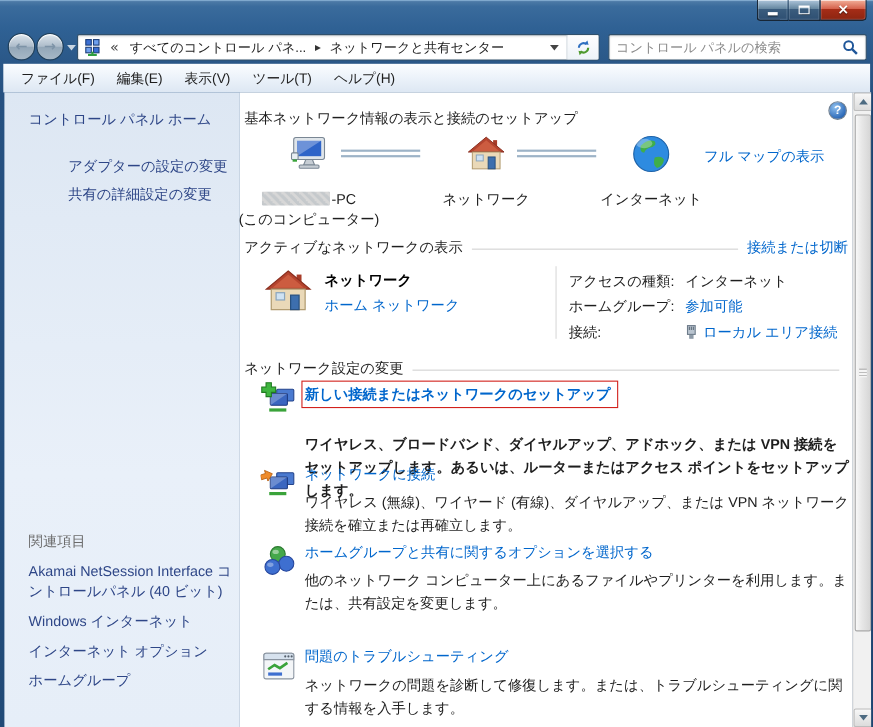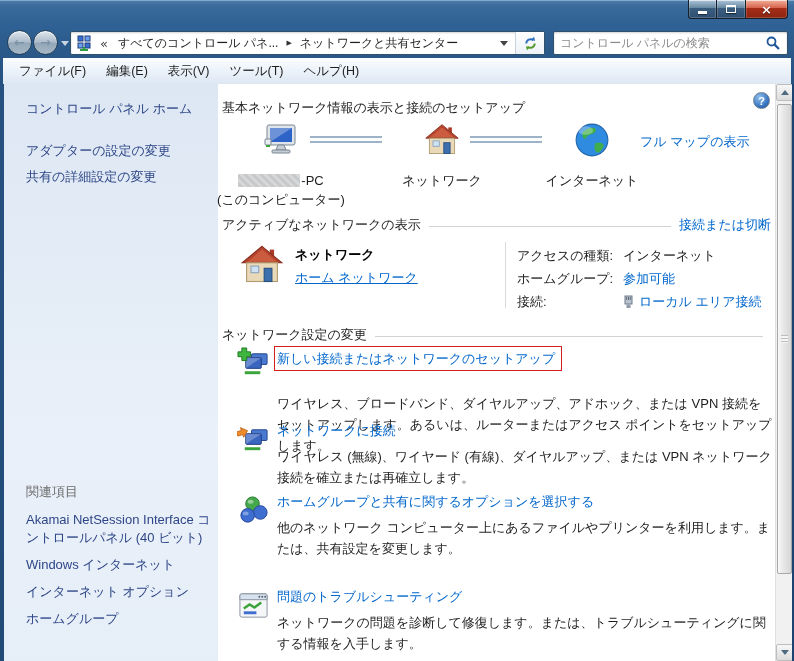--- a/index.html
+++ b/index.html
@@ -61,21 +61,21 @@
   .menubar { position:absolute; top:58px; left:3px; right:3px; height:26px;
     background:linear-gradient(#fbfdff,#eaf1f9 55%,#dde7f3); display:flex; align-items:center; padding-left:6px;
     font-size:12.5px; color:#1e1e1e; }
   .menu-item { padding:3px 10px; cursor:default; }
 
   
   .sidebar { position:absolute; top:84px; left:4px; width:214px; bottom:0;
     background:linear-gradient(#dde7f3,#e9f0f9 60%,#e6eef8); font-size:13px; }
   .sb-home { margin:16px 0 0 22px; color:#2e4687; cursor:pointer; }
   .sb-tasks { margin:24px 0 0 22px; }
-  .sb-task { color:#2e4687; line-height:18px; margin-bottom:8px; cursor:pointer; }
+  .sb-task { color:#2e4687; line-height:18px; margin-bottom:8px; cursor:pointer;margin-left:36px; }
   .sb-related { position:absolute; top:399px; left:22px; width:186px; }
   .sb-rel-header { color:#6b6b6b; margin-bottom:10px; }
   .sb-rel-link { color:#2e4687; line-height:18px; margin-bottom:9px; cursor:pointer; }
 
   
   .main { position:absolute; top:84px; left:218px; width:557px; bottom:0; background:#fff;
           font-size:13px; color:#1e1e1e; }
   a, .link { color:#0066cc; text-decoration:none; cursor:pointer; }
 
   .help-btn { position:absolute; top:8px; left:535px; width:17px; height:17px; border-radius:50%;
@@ -99,29 +99,29 @@
 
   .sec-header { position:absolute; left:4px; display:flex; align-items:center; width:549px; }
   .sec-header .t { white-space:nowrap; }
   .sec-rule { flex:1; border-top:1px solid #d2d2d2; margin:2px 8px 0 8px; }
   .sec1 { top:132px;font-family:Liberation Serif, serif; } .sec2 { top:242px; }
   .sec-link { white-space:nowrap; }
 
   .active-box { position:absolute; top:158px; left:4px; width:549px; height:72px; }
   .ab-house { position:absolute; left:18px; top:2px; width:44px; height:42px; }
   .ab-name { position:absolute; left:73px; top:4px; font-weight:bold; color:#000; }
-  .ab-type { position:absolute; left:73px; top:27px;text-decoration:underline; }
+  .ab-type { position:absolute; left:73px; top:27px; }
   .ab-divider { position:absolute; left:283px; top:0; height:66px; border-left:1px solid #dadada; }
   .ab-details { position:absolute; left:295px; top:2px; }
   .ab-row { line-height:23px; display:flex; align-items:center; }
   .ab-label { width:106px; flex:0 0 auto; }
   .plug-ico { width:11px; height:14px; margin-right:5px; }
 
   .task-item { position:absolute; left:19px; width:530px; }
-  .ti1 { top:262px; } .ti2 { top:338px; } .ti3 { top:409px; } .ti4 { top:504px; }
+  .ti1 { top:262px;font-weight:bold; } .ti2 { top:338px; } .ti3 { top:409px; } .ti4 { top:504px; }
   .task-icon { position:absolute; left:0; top:1px; width:33px; height:33px; }
   .task-text { margin-left:40px; }
   .task-title { display:inline-block; line-height:17px; }
   .red-box { border:1px solid #d2211c; padding:3px 6px 3px 2px; margin-left:-3px; }
   .task-desc { margin-top:7px; line-height:21px; width:497px; }
   .ti1 .task-desc { margin-top:22px; }
 
   
   .scrollbar { position:absolute; top:84px; left:775px; width:17px; bottom:0;
     background:#f1f1f1; border-left:1px solid #e0e0e0; }

